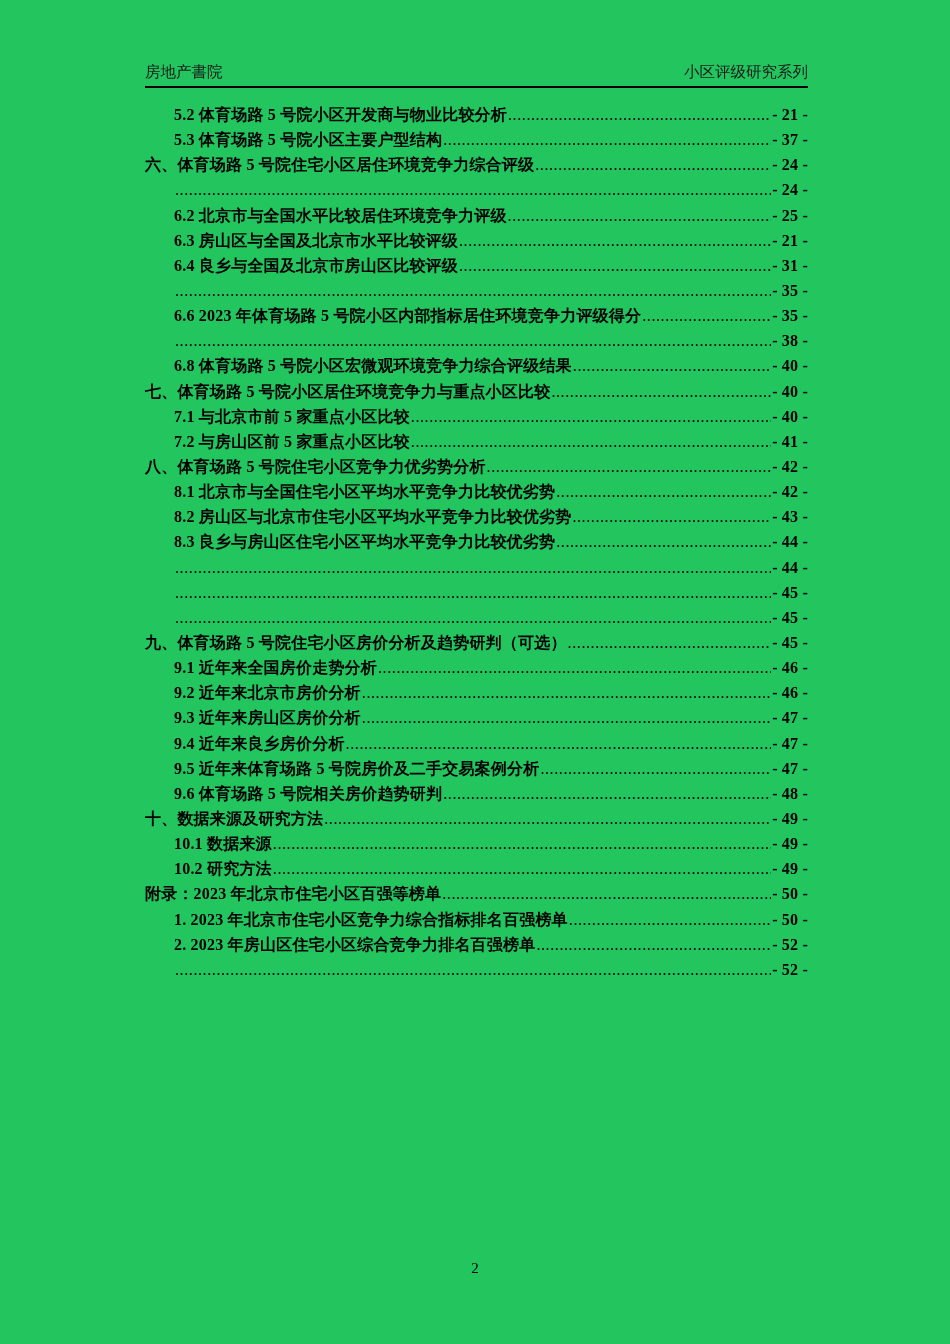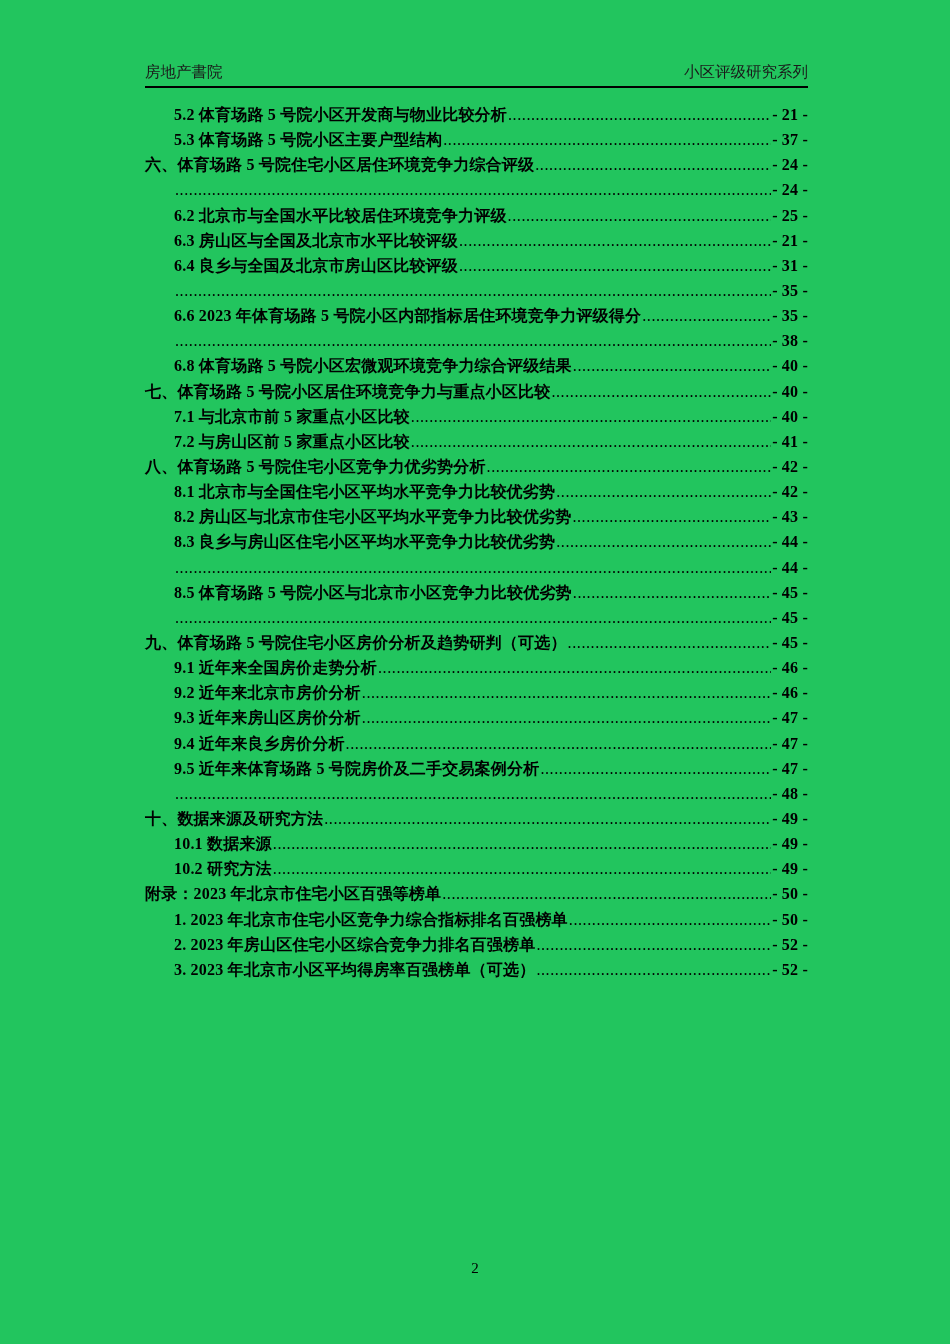--- a/index.html
+++ b/index.html
@@ -170,21 +170,20 @@
       <div class="toc-row level-2">
     <span class="toc-label">8.3 良乡与房山区住宅小区平均水平竞争力比较优劣势</span>
     <span class="toc-dots">....................................................................................................................................................................................................................................................................</span>
     <span class="toc-page">- 44 -</span>
   </div>
       <div class="toc-row level-2">
     <span class="toc-dots">....................................................................................................................................................................................................................................................................</span>
     <span class="toc-page">- 44 -</span>
   </div>
       <div class="toc-row level-2">
-    <span class="toc-label">8.5 体育场路 5 号院小区与北京市小区竞争力比较优劣势</span>
     <span class="toc-dots">....................................................................................................................................................................................................................................................................</span>
     <span class="toc-page">- 45 -</span>
   </div>
       <div class="toc-row level-2">
     <span class="toc-dots">....................................................................................................................................................................................................................................................................</span>
     <span class="toc-page">- 45 -</span>
   </div>
       <div class="toc-row level-1">
     <span class="toc-label">九、体育场路 5 号院住宅小区房价分析及趋势研判（可选）</span>
     <span class="toc-dots">....................................................................................................................................................................................................................................................................</span>
@@ -209,20 +208,21 @@
     <span class="toc-label">9.4 近年来良乡房价分析</span>
     <span class="toc-dots">....................................................................................................................................................................................................................................................................</span>
     <span class="toc-page">- 47 -</span>
   </div>
       <div class="toc-row level-2">
     <span class="toc-label">9.5 近年来体育场路 5 号院房价及二手交易案例分析</span>
     <span class="toc-dots">....................................................................................................................................................................................................................................................................</span>
     <span class="toc-page">- 47 -</span>
   </div>
       <div class="toc-row level-2">
+    <span class="toc-label">9.6 体育场路 5 号院相关房价趋势研判</span>
     <span class="toc-dots">....................................................................................................................................................................................................................................................................</span>
     <span class="toc-page">- 48 -</span>
   </div>
       <div class="toc-row level-1">
     <span class="toc-label">十、数据来源及研究方法</span>
     <span class="toc-dots">....................................................................................................................................................................................................................................................................</span>
     <span class="toc-page">- 49 -</span>
   </div>
       <div class="toc-row level-2">
     <span class="toc-label">10.1 数据来源</span>
@@ -243,21 +243,20 @@
     <span class="toc-label">1. 2023 年北京市住宅小区竞争力综合指标排名百强榜单</span>
     <span class="toc-dots">....................................................................................................................................................................................................................................................................</span>
     <span class="toc-page">- 50 -</span>
   </div>
       <div class="toc-row level-2">
     <span class="toc-label">2. 2023 年房山区住宅小区综合竞争力排名百强榜单</span>
     <span class="toc-dots">....................................................................................................................................................................................................................................................................</span>
     <span class="toc-page">- 52 -</span>
   </div>
       <div class="toc-row level-2">
-    <span class="toc-label">3. 2023 年北京市小区平均得房率百强榜单（可选）</span>
     <span class="toc-dots">....................................................................................................................................................................................................................................................................</span>
     <span class="toc-page">- 52 -</span>
   </div>
     </nav>
 
   <div class="footer">
     <span>2</span>
   </div>
 
 </div>

